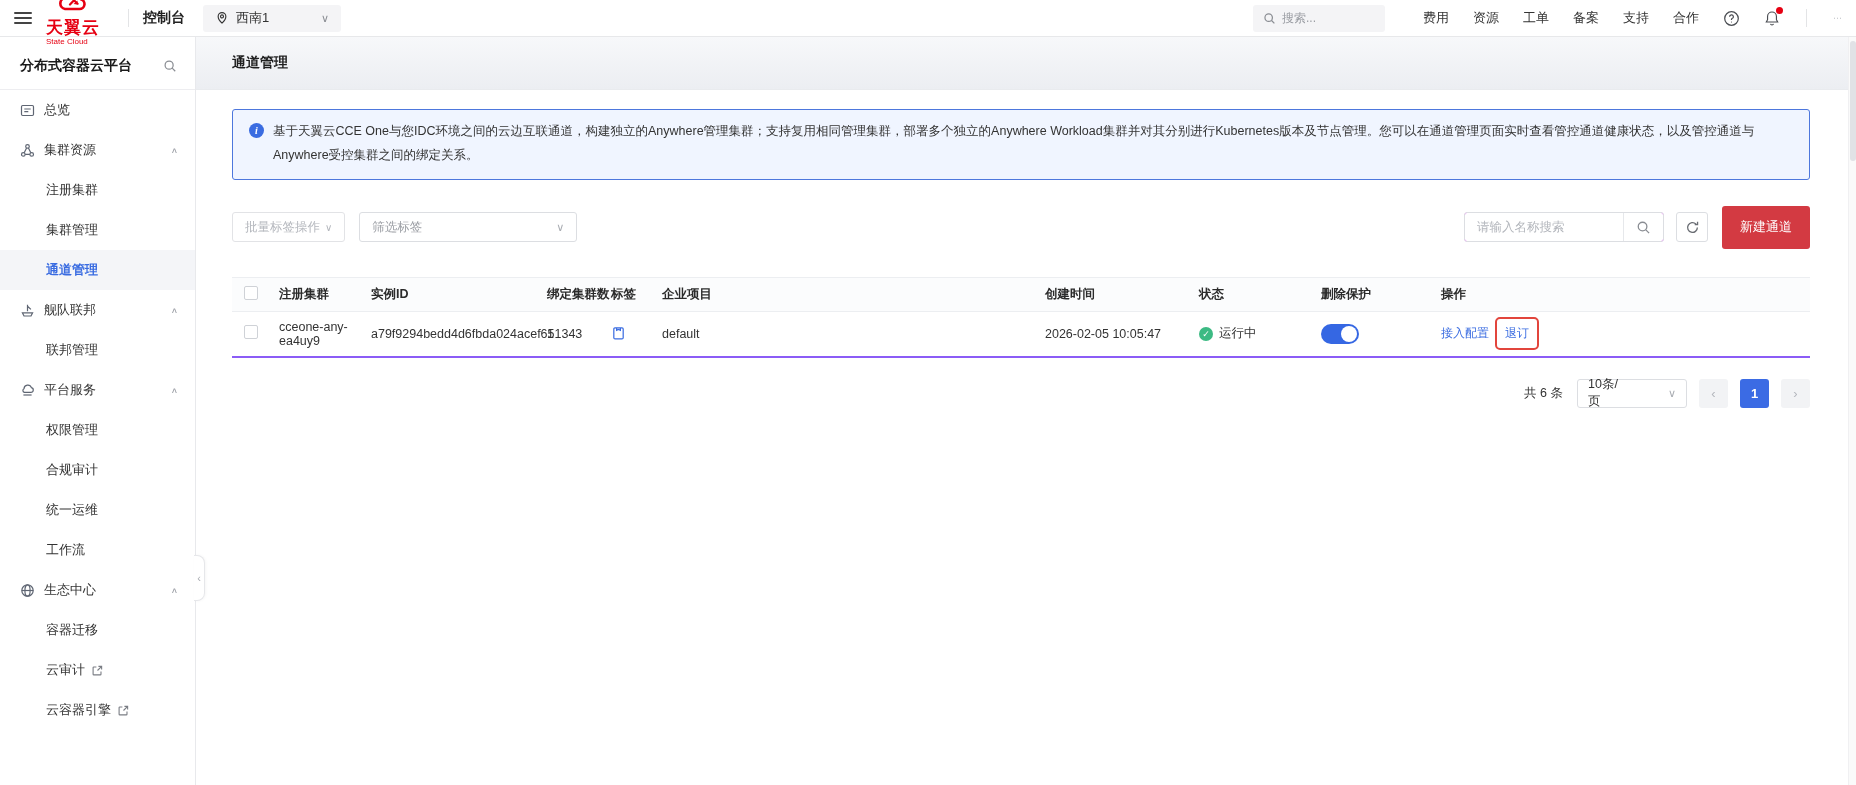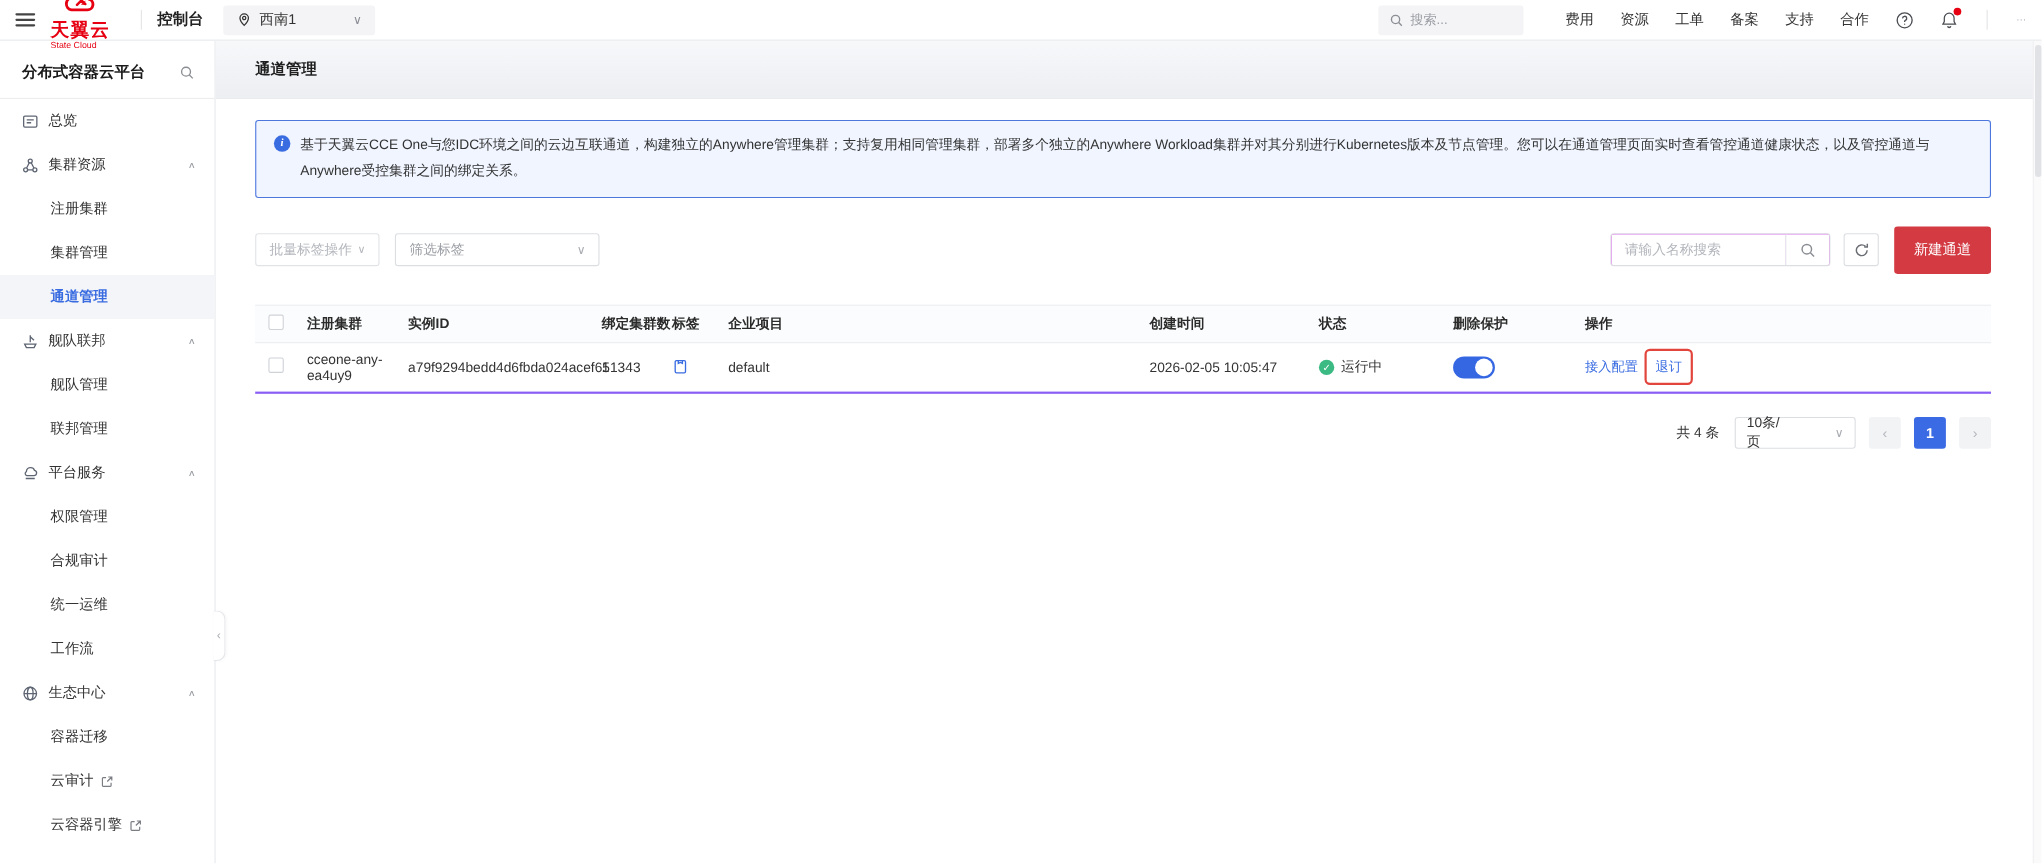--- a/index.html
+++ b/index.html
@@ -62,21 +62,21 @@
   .banner { border:1px solid #4d77dd; background:#f0f5ff; border-radius:3px;
     padding:9px 18px 11px 16px; display:flex; gap:9px; line-height:1.95; font-size:12.5px; color:#333; }
   .info-icon { flex:0 0 15px; width:15px; height:15px; margin-top:4px; border-radius:50%; background:#3a6ce1;
     color:#fff; font-size:10px; font-weight:bold; display:flex; align-items:center; justify-content:center;
     font-family:"Liberation Serif", serif; font-style:italic; }
 
   .toolbar { margin-top:26px; display:flex; align-items:center; }
   .btn-ghost { height:30px; border:1px solid #e2e3e6; border-radius:3px; background:#fff; color:#b3b6bc;
     font-size:12.5px; padding:0 12px; display:flex; align-items:center; gap:5px; cursor:pointer; }
   .select { height:30px; border:1px solid #dcdee2; border-radius:3px; background:#fff; color:#9a9da3;
-    font-size:12.5px; padding:0 12px; display:flex; align-items:center; width:186px; margin-left:14px; cursor:pointer; }
+    font-size:12.5px; padding:0 12px; display:flex; align-items:center; width:218px; margin-left:14px; cursor:pointer; }
   .select .chev { margin-left:auto; color:#a9acb2; font-size:11px; }
   .toolbar-right { margin-left:auto; display:flex; align-items:center; }
   .search-group { display:flex; height:30px; border:1px solid #dcdee2; border-radius:3px; overflow:hidden; background:#d946ef; }
   .search-group input { border:none; outline:none; width:158px; padding:0 12px; font-size:12.5px; color:#333;
     font-family:"Liberation Sans", sans-serif; }
   .search-group input::placeholder { color:#b3b6bc; }
   .search-btn { width:40px; border-left:1px solid #e6e8eb; display:flex; align-items:center; justify-content:center; cursor:pointer; background:#fff; }
   .refresh-btn { width:32px; height:30px; border:1px solid #dcdee2; border-radius:3px; background:#fff;
     margin-left:12px; display:flex; align-items:center; justify-content:center; cursor:pointer; }
   .btn-primary { height:43px; background:#d33a42; color:#fff; font-size:13px; border:none; border-radius:3px;
@@ -237,23 +237,20 @@
       <div class="side-item">
         <span class="gicon">
           <svg width="15" height="15" viewBox="0 0 15 15" fill="none" stroke="#5f6673" stroke-width="1.2">
             <path d="M7.5 1.8v6.4M7.5 3.2l3.4 3.2M2.4 9.8h10.2l-1.6 3.2H4z"></path>
           </svg>
         </span>
         <span>舰队联邦</span>
         <span class="chev">∧</span>
       </div>
       <div class="side-item child">
-          <span>舰队管理</span>
-        </div>
-      <div class="side-item child">
           <span>联邦管理</span>
         </div>
 
       <div class="side-item">
         <span class="gicon">
           <svg width="15" height="15" viewBox="0 0 15 15" fill="none" stroke="#5f6673" stroke-width="1.2">
             <path d="M4.3 9.4h6.6a2.4 2.4 0 0 0 .5-4.74A3.8 3.8 0 0 0 4 5.7a2 2 0 0 0 .3 3.7z"></path>
             <path d="M3.4 12h8.2"></path>
           </svg>
         </span>
@@ -390,21 +387,21 @@
               <span class="link">接入配置</span>
               <span class="annot-wrap">
                 <span class="link">退订</span>
                 <span class="annot-box"></span>
               </span>
             </div>
           </div>
         </div>
 
         <div class="pager">
-          <span class="total">共 4 条</span>
+          <span class="total">共 6 条</span>
           <div class="page-size">
             <span>10条/页</span>
             <span class="chev">∨</span>
           </div>
           <div class="pg-btn">‹</div>
           <div class="pg-cur">1</div>
           <div class="pg-btn">›</div>
         </div>
       </div>
     </div>

